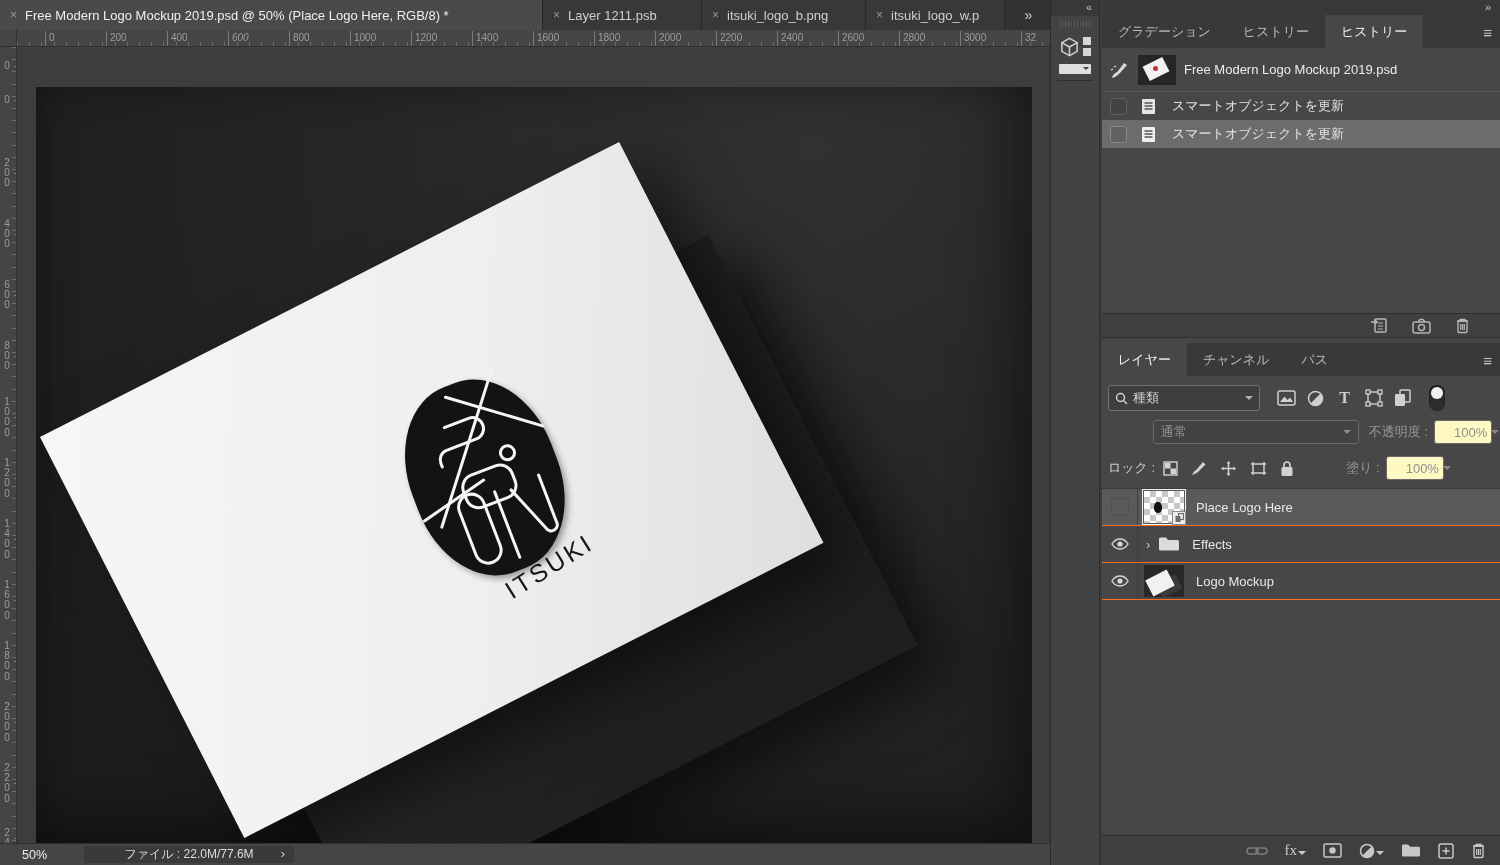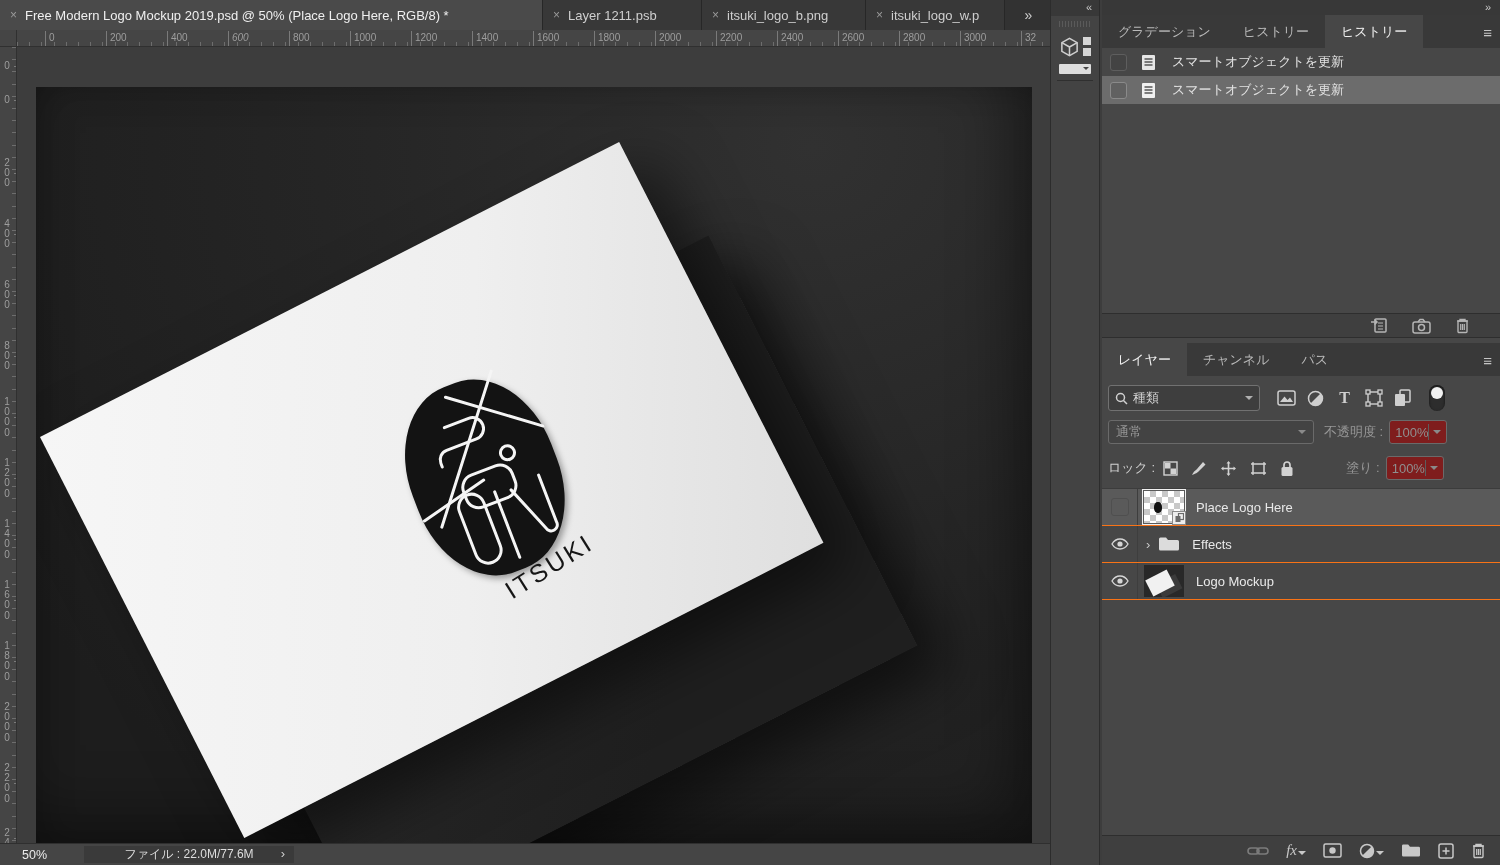--- a/index.html
+++ b/index.html
@@ -73,27 +73,27 @@
   .lay-body { background:#474747; position:relative; height:456px; }
   .filter-row { display:flex; align-items:center; padding:9px 8px 7px 6px; gap:0; }
   .kind-box { width:152px; height:26px; background:#3e3e3e; border:1px solid #717171; border-radius:3px; display:flex; align-items:center; padding:0 6px; gap:5px; }
   .kind-box .kind-label { font-size:13px; color:#d6d6d6; flex:1; }
   .caret { width:0; height:0; border:4px solid transparent; border-top-color:#b0b0b0; margin-top:4px; }
   .caret.dim { border-top-color:#8a8a8a; }
   .fico { display:flex; align-items:center; justify-content:center; width:29px; }
   .filter-icons { display:flex; align-items:center; margin-left:12px; }
   .toggle-pill { width:16px; height:26px; border-radius:8px; background:#2d2d2d; box-shadow:inset 0 1px 3px rgba(0,0,0,.6); margin-left:12px; position:relative; }
   .toggle-pill .knob { position:absolute; left:2px; top:2px; width:12px; height:12px; border-radius:50%; background:#f1f1f1; }
-  .blend-row { display:flex; align-items:center; padding:2px 8px 6px 6px; }
+  .blend-row { display:flex; align-items:center; padding:2px 8px 6px 6px;justify-content:flex-end; }
   .select-box { height:24px; background:#434343; border:1px solid #6a6a6a; border-radius:3px; display:flex; align-items:center; padding:0 7px; }
   .select-box.wide { width:206px; }
   .select-box .val { flex:1; font-size:13px; color:#979797; }
   .lbl-dim { font-size:13px; color:#979797; }
   .lbl { font-size:13px; color:#d0d0d0; }
-  .num-box { width:58px; height:24px; background:#7f1d1d; border:1px solid #6a6a6a; border-radius:3px; display:flex; align-items:center; padding:0 5px; margin-left:6px; }
+  .num-box { width:58px; height:24px; background:#fef9c3; border:1px solid #6a6a6a; border-radius:3px; display:flex; align-items:center; padding:0 19px; margin-left:6px; }
   .num-box .val { flex:1; font-size:13px; color:#8f8f8f; }
   .num-box .sep { width:1px; height:16px; background:#5d5d5d; margin-right:4px; }
   .lock-row { display:flex; align-items:center; padding:6px 8px 8px 6px; border-bottom:1px solid #3c3c3c; }
   .lock-icons { display:flex; align-items:center; gap:13px; margin-left:8px; }
   .lrow { position:relative; display:flex; align-items:center; height:37px; border-bottom:1px solid #f97316; }
   .lrow.selected { background:#5a5a5a; }
   .eye-col { width:36px; align-self:stretch; border-right:1px solid #3e3e3e; display:flex; align-items:center; justify-content:center; flex:0 0 auto; }
   .eye-well { width:18px; height:18px; border:1px solid #4f4f4f; border-radius:3px; }
   .lthumb { width:40px; height:32px; margin-left:6px; flex:0 0 auto; position:relative; }
   .lthumb.checker { background-image:
@@ -252,20 +252,31 @@
     <div class="panel-topband">»</div>
 
     <div class="ptabs">
       <div class="ptab">グラデーション</div>
       <div class="ptab">ヒストリー</div>
       <div class="ptab active">ヒストリー</div>
       <div class="pmenu">≡</div>
     </div>
 
     <div class="hist-body">
+      <div class="snapshot">
+        <svg width="20" height="18" viewBox="0 0 20 18">
+          <path d="M2 16 C4 12 6 12 8 10 L14 2 L17 4 L10 12 C8 14 7 15 3 17 Z" fill="#d8d8d8"></path>
+          <path d="M1 9 l2 -1 M4 6 l2 -1" stroke="#d8d8d8" stroke-width="1.3"></path>
+        </svg>
+        <div class="snap-thumb">
+          <div class="mini-card"></div>
+          <div class="mini-dot"></div>
+        </div>
+        <div class="snap-label">Free Modern Logo Mockup 2019.psd</div>
+      </div>
 
       <div class="hrow">
         <span class="hcheck"></span>
         <span class="hicon">
           <svg width="15" height="17" viewBox="0 0 15 17">
               <rect x="1" y="1" width="13" height="15" rx="1" fill="#e6e6e6"></rect>
               <path d="M3.5 5 h8 M3.5 8 h8 M3.5 11 h8" stroke="#555" stroke-width="1.4"></path>
             </svg>
         </span>
         <span>スマートオブジェクトを更新</span>
@@ -444,21 +455,21 @@
       </div>
     </div>
   </div>
 
   <div class="lay-bottombar">
     <svg width="22" height="12" viewBox="0 0 22 12">
       <rect x="1" y="3" width="11" height="6" rx="3" fill="none" stroke="#7c7c7c" stroke-width="1.6"></rect>
       <rect x="10" y="3" width="11" height="6" rx="3" fill="none" stroke="#7c7c7c" stroke-width="1.6"></rect>
     </svg>
     <span style="display:flex; align-items:flex-end;">
-      <span style="font-style:italic; font-size:15px; color:#c8c8c8; font-family:'Liberation Serif','DejaVu Serif',serif;">fx</span>
+      <span style="font-size:15px; color:#c8c8c8; font-family:'Liberation Serif','DejaVu Serif',serif;">fx</span>
       <span class="caret" style="border-top-color:#c8c8c8; margin-left:1px;"></span>
     </span>
     <svg width="19" height="15" viewBox="0 0 19 15">
       <rect x="1" y="1" width="17" height="13" rx="1.5" fill="none" stroke="#c8c8c8" stroke-width="1.5"></rect>
       <circle cx="9.5" cy="7.5" r="3.2" fill="#c8c8c8"></circle>
     </svg>
     <span style="display:flex; align-items:flex-end;">
       <svg width="16" height="16" viewBox="0 0 16 16">
           <circle cx="8" cy="8" r="6.5" fill="none" stroke="#c8c8c8" stroke-width="1.5"></circle>
           <path d="M3.4 12.6 L12.6 3.4 A6.5 6.5 0 0 1 3.4 12.6 Z" fill="#c8c8c8"></path>

